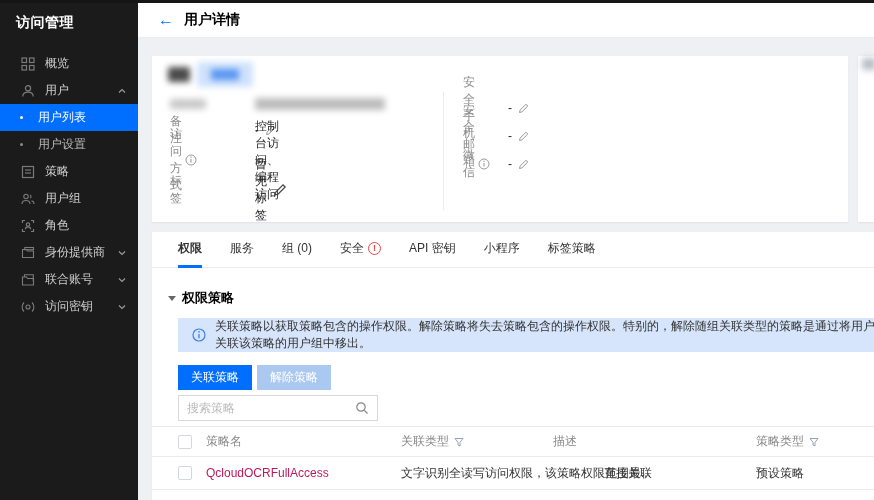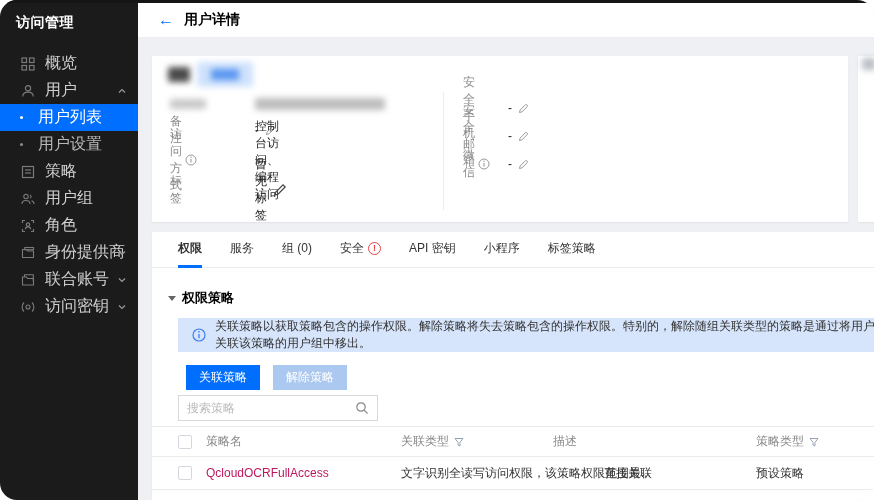--- a/index.html
+++ b/index.html
@@ -1,29 +1,29 @@
 <!DOCTYPE html>
 <html><head>
 <meta charset="utf-8">
 <style>
   * { margin:0; padding:0; box-sizing:border-box; }
   html,body { width:874px; height:500px; }
   body { font-family:"Liberation Sans","DejaVu Sans",sans-serif; font-size:12px; color:#333; }
-  .app { position:relative; width:874px; height:500px; background:#eef0f4; overflow:hidden;border-radius:17px; }
+  .app { position:relative; width:874px; height:500px; background:#eef0f4; overflow:hidden; }
 
   
   .topstrip { position:absolute; left:0; top:0; width:874px; height:3px; background:#151515; z-index:5; }
 
   
   .sidebar { position:absolute; left:0; top:0; width:138px; height:500px; background:#1b1b1b; z-index:4; }
   .sb-title { padding:14px 16px 10px 16px; color:#fff; font-size:14px; font-weight:bold; letter-spacing:.5px; }
   .sb-menu { margin-top:8px; }
   .sb-item { position:relative; display:flex; align-items:center; height:27px; padding-left:20px; color:#cfcfcf; cursor:pointer; }
   .sb-item .sb-ico { width:16px; height:16px; margin-right:9px; display:flex; align-items:center; justify-content:center; opacity:.75; }
-  .sb-item .sb-label { font-size:16px; }
+  .sb-item .sb-label { font-size:12px; }
   .sb-item.sub { padding-left:20px; color:#b9b9b9; }
   .sb-item.sub .dot { width:3px; height:3px; border-radius:50%; background:#8a8a8a; margin-right:15px; }
   .sb-item.active { background:#006eff; color:#fff; }
   .sb-item.active .dot { background:#fff; }
   .chev { position:absolute; right:12px; width:8px; height:8px; }
   .chev svg { display:block; }
 
   
   .page-header { position:absolute; left:138px; top:3px; width:736px; height:35px; background:#fff; border-bottom:1px solid #eceef2; display:flex; align-items:center; padding-left:20px; z-index:3; }
   .back-arrow { color:#006eff; font-size:16px; line-height:1; cursor:pointer; margin-right:10px; }
@@ -64,21 +64,21 @@
 
   
   .section-title { display:flex; align-items:center; height:24px; margin-top:18px; padding-left:16px; cursor:pointer; }
   .tri-down { width:0; height:0; border-left:4px solid transparent; border-right:4px solid transparent; border-top:5px solid #666; margin-right:6px; }
   .section-title span { font-size:13px; font-weight:bold; color:#000; }
 
   .banner { position:absolute; left:26px; top:86px; width:714px; height:34px; background:#d6e5fb; display:flex; align-items:center; padding-left:14px; gap:9px; color:#333; }
   .banner-text { font-size:12px; }
 
   .btn-row { position:absolute; left:26px; top:133px; display:flex; gap:5px; }
-  .btn { height:25px; padding:0 13px; font-size:12px; color:#fff; border:none; cursor:pointer; display:flex; align-items:center;margin-left:8px; }
+  .btn { height:25px; padding:0 13px; font-size:12px; color:#fff; border:none; cursor:pointer; display:flex; align-items:center; }
   .btn.primary { background:#006eff; }
   .btn.disabled { background:#abc8f0; cursor:default; }
 
   .search-box { position:absolute; left:26px; top:163px; width:200px; height:26px; background:#fff; border:1px solid #d9d9d9; display:flex; align-items:center; }
   .search-box input { flex:1; border:none; outline:none; padding:0 8px; font-size:12px; color:#333; font-family:inherit; background:transparent; }
   .search-box input::placeholder { color:#bbb; }
   .search-ico { margin-right:8px; display:flex; cursor:pointer; }
 
   
   .tbl { position:absolute; left:0; top:194px; width:760px; }

